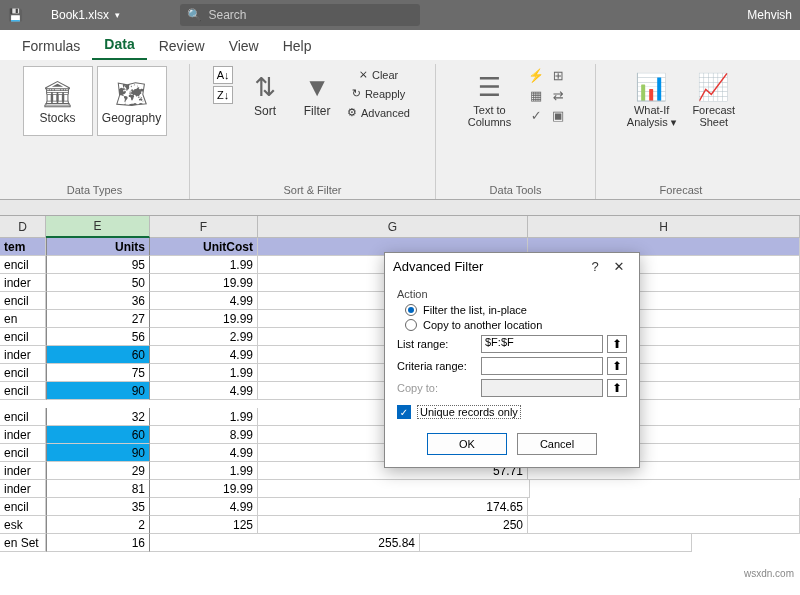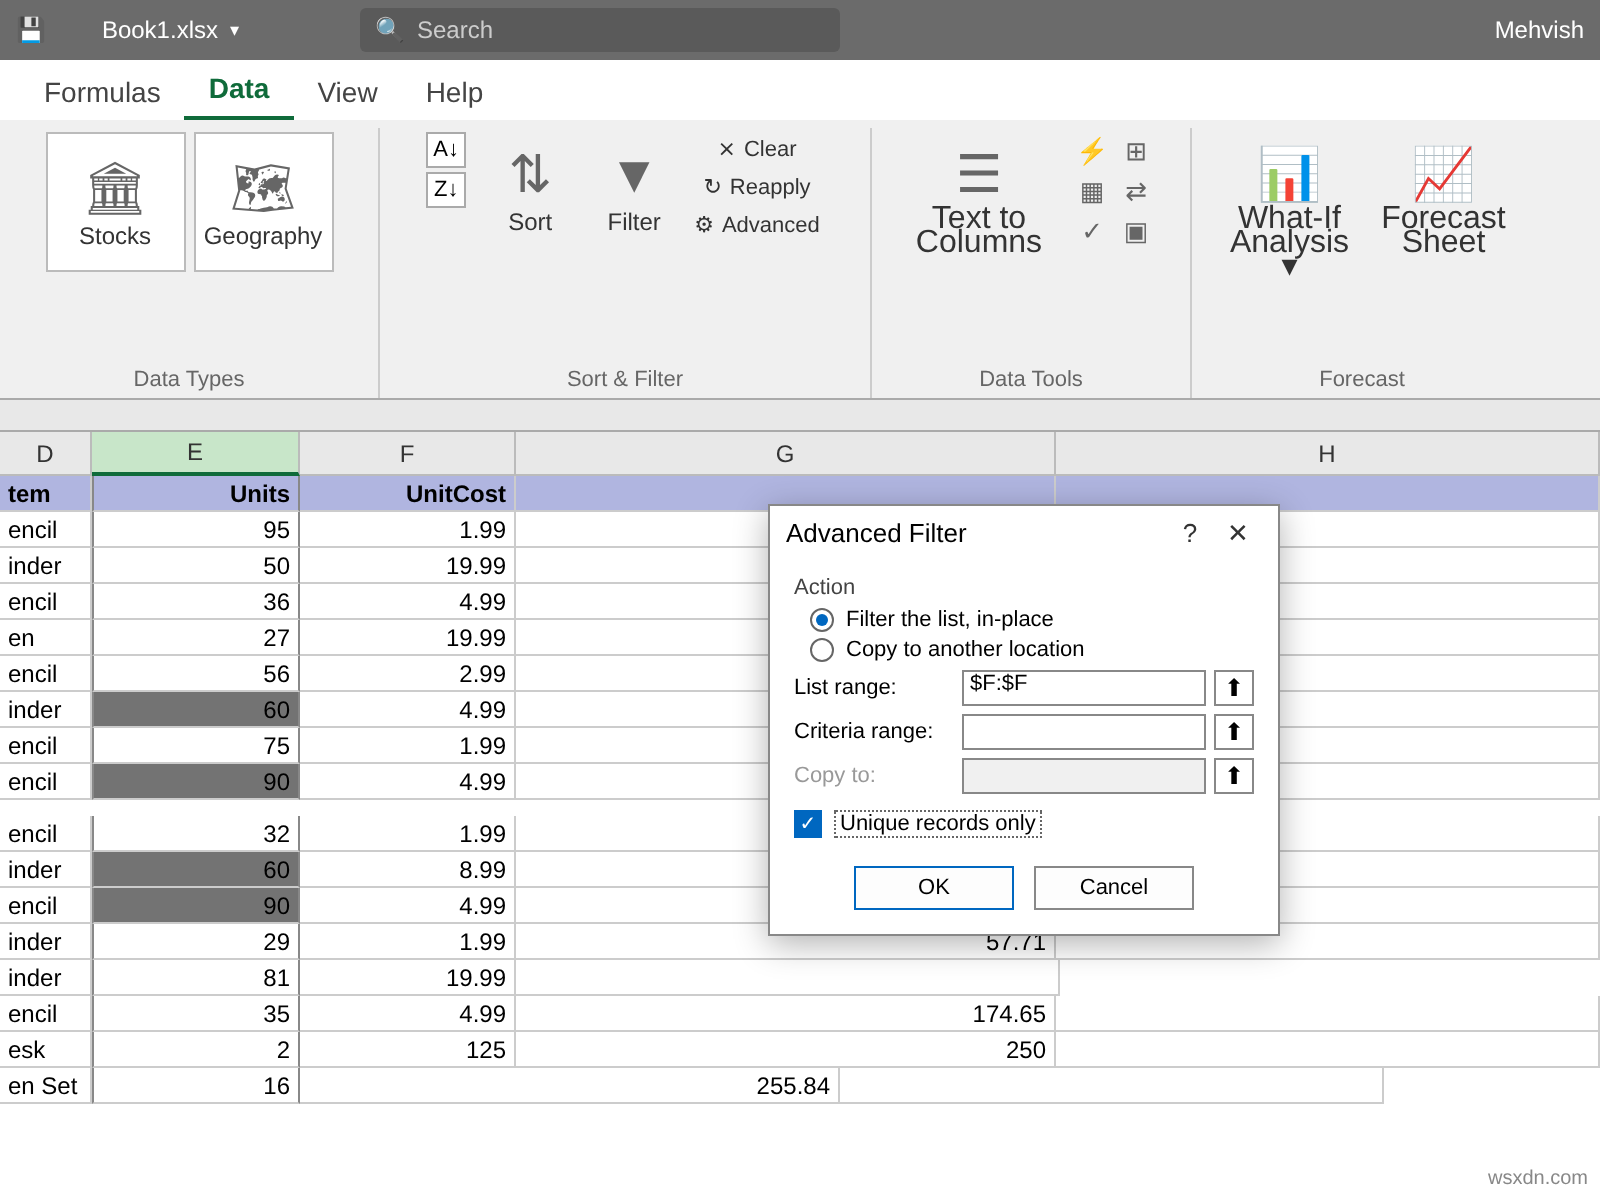--- a/index.html
+++ b/index.html
@@ -19,21 +19,21 @@
 .tab.active { color: #0f6b3a; border-bottom: 2px solid #0f6b3a; font-weight: 600; }
 
 
 .ribbon { height: 140px; background: #f0f0f0; border-bottom: 1px solid #aaa; display: flex; padding-top: 4px; }
 .rgroup { border-right: 1px solid #ccc; padding: 2px 10px 0 10px; display: flex; flex-direction: column; align-items: center; }
 .rgroup .items { display: flex; gap: 4px; flex: 1; align-items: flex-start; }
 .rgroup .glabel { font-size: 11px; color: #666; text-align: center; padding: 3px 0; }
 .rbtn { display: flex; flex-direction: column; align-items: center; justify-content: center; padding: 4px 6px; font-size: 12px; color: #333; min-width: 48px; text-align: center; }
 .rbtn.boxed { border: 1px solid #bbb; background: #fff; width: 70px; height: 70px; }
 .rbtn .ricon { font-size: 26px; color: #666; height: 34px; display: flex; align-items: center; justify-content: center; }
-.rbtn .rsmall { font-size: 16px; line-height: 12px; }
+.rbtn .rsmall { font-size: 11px; line-height: 12px; }
 .rbtn.small { min-width: auto; font-size: 11px; flex-direction: row; gap: 4px; padding: 2px 2px; }
 .rcol { display: flex; flex-direction: column; gap: 2px; }
 .sorticons { display: flex; flex-direction: column; gap: 2px; align-items: center; margin-right: 4px; }
 .sorticons .si { font-size: 11px; border: 1px solid #aaa; background: #fff; width: 20px; height: 18px; display: flex; align-items: center; justify-content: center; }
 .toolmini { width: 22px; height: 18px; font-size: 13px; color: #666; display: flex; align-items: center; justify-content: center; }
 
 
 .fbar { height: 16px; background: #e8e8e8; border-bottom: 1px solid #aaa; }
 
 
@@ -41,21 +41,21 @@
 .colhdrs { display: flex; background: #e8e8e8; height: 22px; font-size: 12px; color: #333; }
 .ch { border-right: 1px solid #bbb; border-bottom: 1px solid #bbb; display: flex; align-items: center; justify-content: center; }
 .ch.sel { background: #c8e6c9; border-bottom: 2px solid #0f6b3a; }
 .colD { width: 46px; } .colE { width: 104px; } .colF { width: 108px; } .colG { width: 270px; } .colH { width: 272px; }
 
 .datarow { display: flex; font-size: 12px; height: 18px; }
 .cell { border-right: 1px solid #ccc; border-bottom: 1px solid #ccc; padding: 0 4px; display: flex; align-items: center; }
 .cr { justify-content: flex-end; }
 .hdr { background: #b0b5e0; font-weight: 600; text-align: right; justify-content: flex-end; }
 .hdr.left { justify-content: flex-start; text-align: left; }
-.red { background: #737373; }
+.red { background: #0ea5e9; }
 .colsel { border-left: 1px solid #888; border-right: 1px solid #888; }
 
 
 .overlay { position: absolute; top: 252px; left: 384px; width: 256px; background: #fff; border: 1px solid #888; box-shadow: 0 4px 16px rgba(0,0,0,0.3); font-size: 12px; z-index: 100; }
 .dlgtitle { display: flex; align-items: center; padding: 6px 8px; font-size: 13px; }
 .dlgtitle .sp { flex: 1; }
 .dlgtitle .qx { width: 24px; text-align: center; cursor: pointer; color: #333; }
 .dlgbody { padding: 4px 12px 10px 12px; }
 .dlgbody .sect { font-size: 11px; color: #444; margin: 4px 0; }
 .radio { display: flex; align-items: flex-end; gap: 6px; margin: 3px 0 3px 8px; font-size: 11px; }
@@ -66,39 +66,40 @@
 .frow .inp { flex: 1; height: 18px; border: 1px solid #888; padding: 0 3px; font-size: 11px; background: #fff; }
 .frow .inp.dis { background: #f0f0f0; color: #999; }
 .frow .pick { width: 20px; height: 18px; border: 1px solid #888; background: #fff; display: flex; align-items: center; justify-content: center; font-size: 12px; }
 .chk { display: flex; align-items: center; gap: 6px; margin: 8px 0; }
 .chk .cb { width: 14px; height: 14px; background: #0067c0; color: #fff; display: flex; align-items: center; justify-content: center; font-size: 10px; }
 .chk .cblbl { border: 1px dotted #666; padding: 0 2px; font-size: 11px; }
 .dlgbtns { display: flex; gap: 10px; justify-content: center; padding: 6px 0 2px 0; }
 .dlgbtns button { width: 80px; height: 22px; border: 1px solid #888; background: #fdfdfd; font-size: 11px; cursor: pointer; }
 .dlgbtns button.primary { border: 1px solid #0067c0; }
 
-.watermark { position: absolute; bottom: 0; right: 6px; font-size: 10px; color: #888; }
+.watermark { position: absolute; bottom: 16px; right: 6px; font-size: 10px; color: #888; }
 </style>
 </head>
 <body>
 
 <div class="titlebar">
   <span>💾</span>
   <span class="doc-title">Book1.xlsx</span>
   <span class="chev">▾</span>
   <div class="search">
     <span class="mag">🔍</span>
     <span>Search</span>
   </div>
   <span class="user">Mehvish</span>
 </div>
 
 <div class="tabs">
   <div class="tab">Formulas</div>
   <div class="tab active">Data</div>
+  <div class="tab">Review</div>
   <div class="tab">View</div>
   <div class="tab">Help</div>
 </div>
 
 <div class="ribbon">
   <div class="rgroup" style="width:190px">
     <div class="items">
       <div class="rbtn boxed">
         <div class="ricon">🏛</div>
         <div>Stocks</div>

